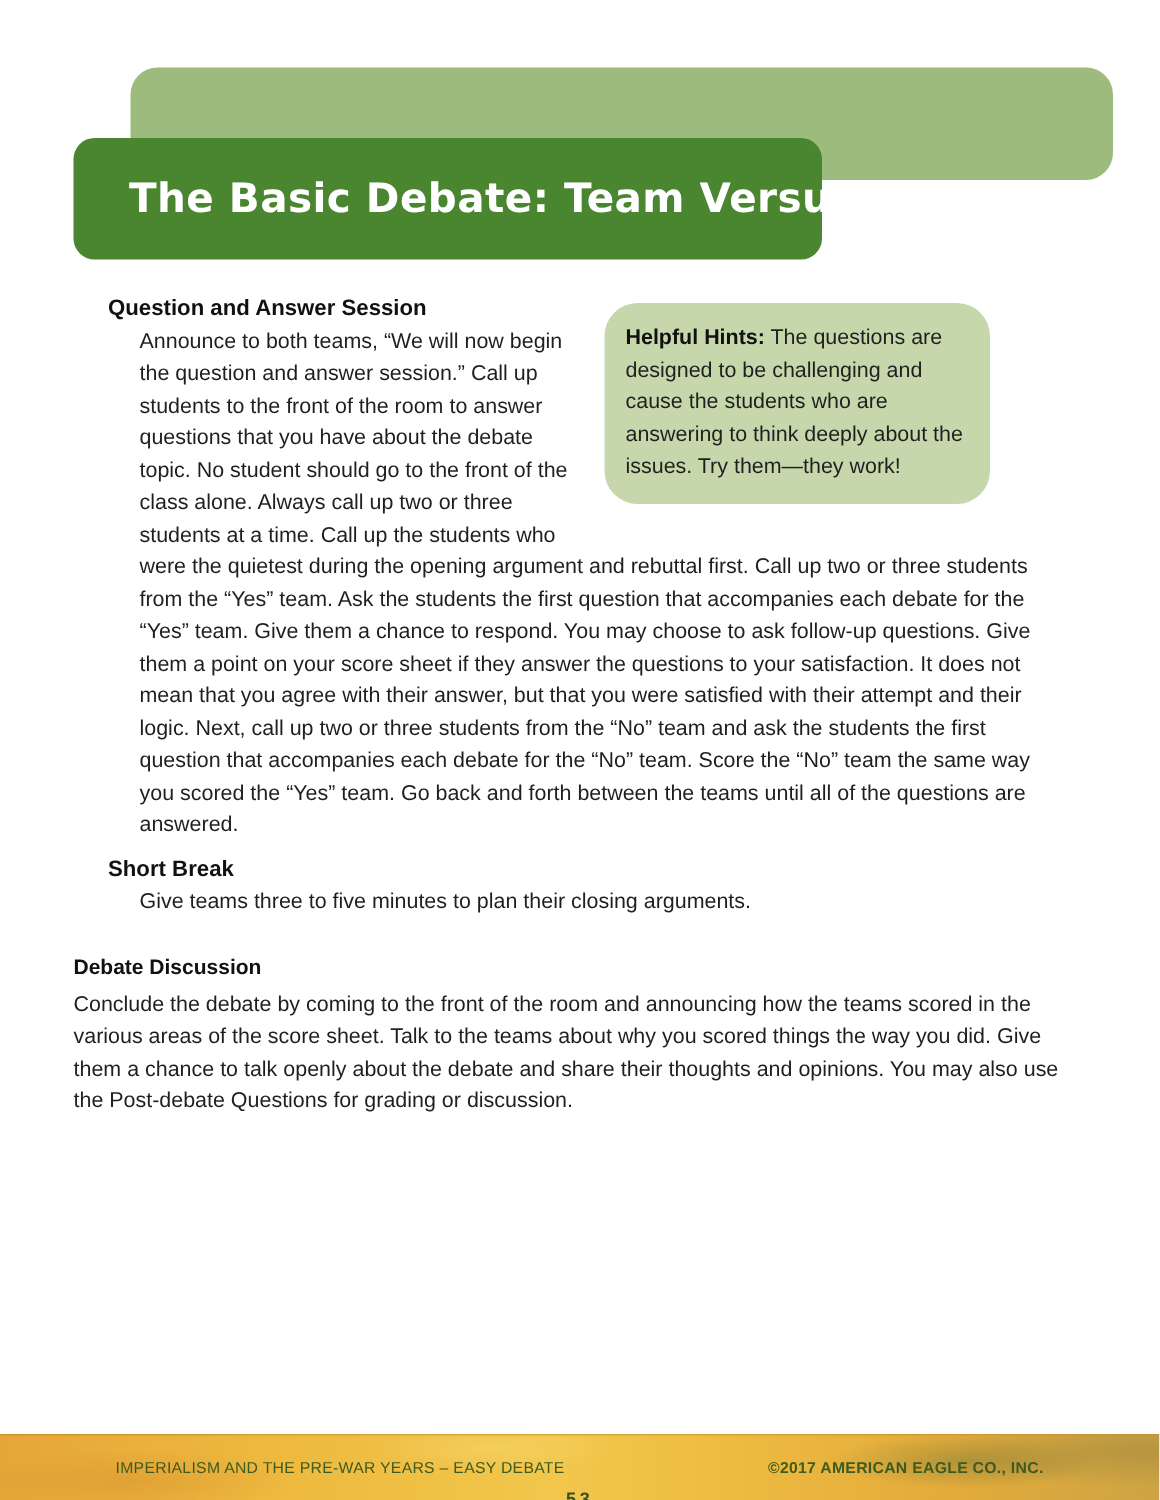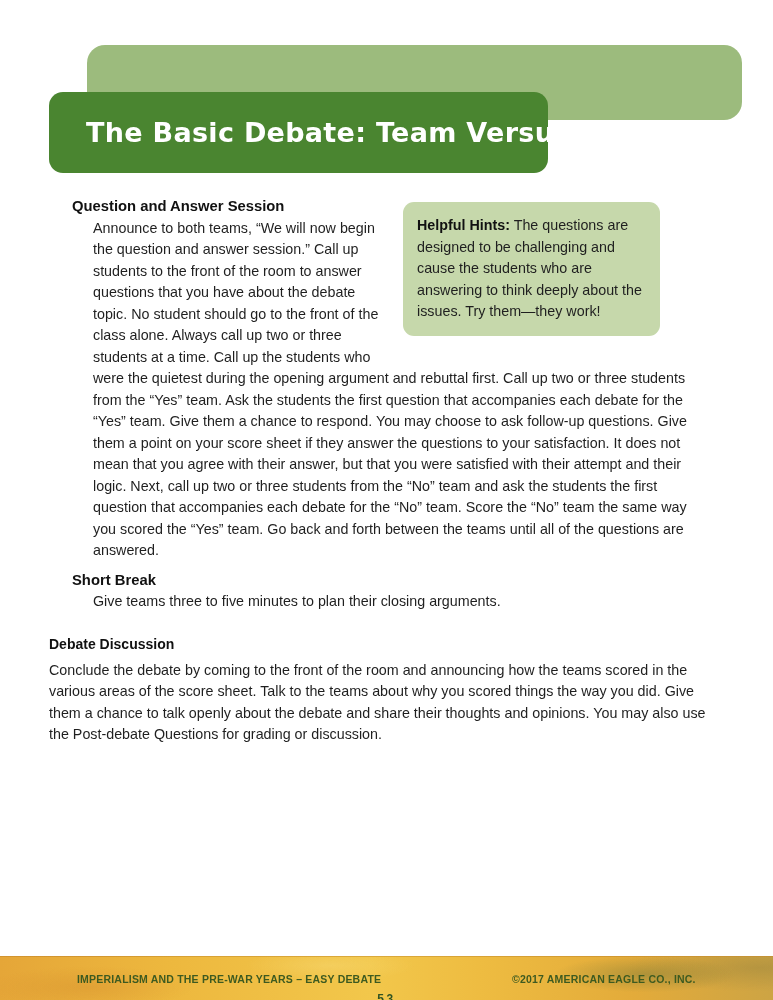--- a/index.html
+++ b/index.html
@@ -73,21 +73,21 @@
   }
   .content p.flush {
     margin: 2px 0 0 0;
   }
   .hint-box {
     float: right;
     width: 229px;
     margin: 6px 50px 16px 12px;
     padding: 13px 14px;
     background: #c6d8ab;
-    border-radius: 11px;
+    border-radius: 22px;
     font-size: 14.3px;
     line-height: 21.5px;
     color: #1f1f1f;
   }
   .hint-box b { color: #111111; }
   .sect { margin-top: 8px; }
   .sect-discussion { margin-top: 18px; }
   .content h2 {
     margin: 0;
     font-size: 14px;
@@ -110,21 +110,21 @@
       radial-gradient(ellipse 120px 22px at 330px 20%, rgba(246,214,110,0.55), rgba(246,214,110,0) 70%),
       linear-gradient(90deg, #e5a638 0%, #edb83e 22%, #f2c74b 48%, #eebc41 62%, #e3ab3a 82%, #cda444 100%);
     border-top: 1px solid rgba(176,116,32,0.35);
   }
   .footer-title {
     position: absolute;
     left: 49px;
     top: 50%;
     transform: translateY(-50%);
     font-size: 10.5px;
-    font-weight: bold;
+    font-weight: normal;
     letter-spacing: 0.2px;
     color: #3d5a20;
     white-space: nowrap;
     padding-left: 28px;
   }
   .footer-page {
     position: absolute;
     left: 50%;
     top: 50%;
     transform: translate(-50%, -50%);

